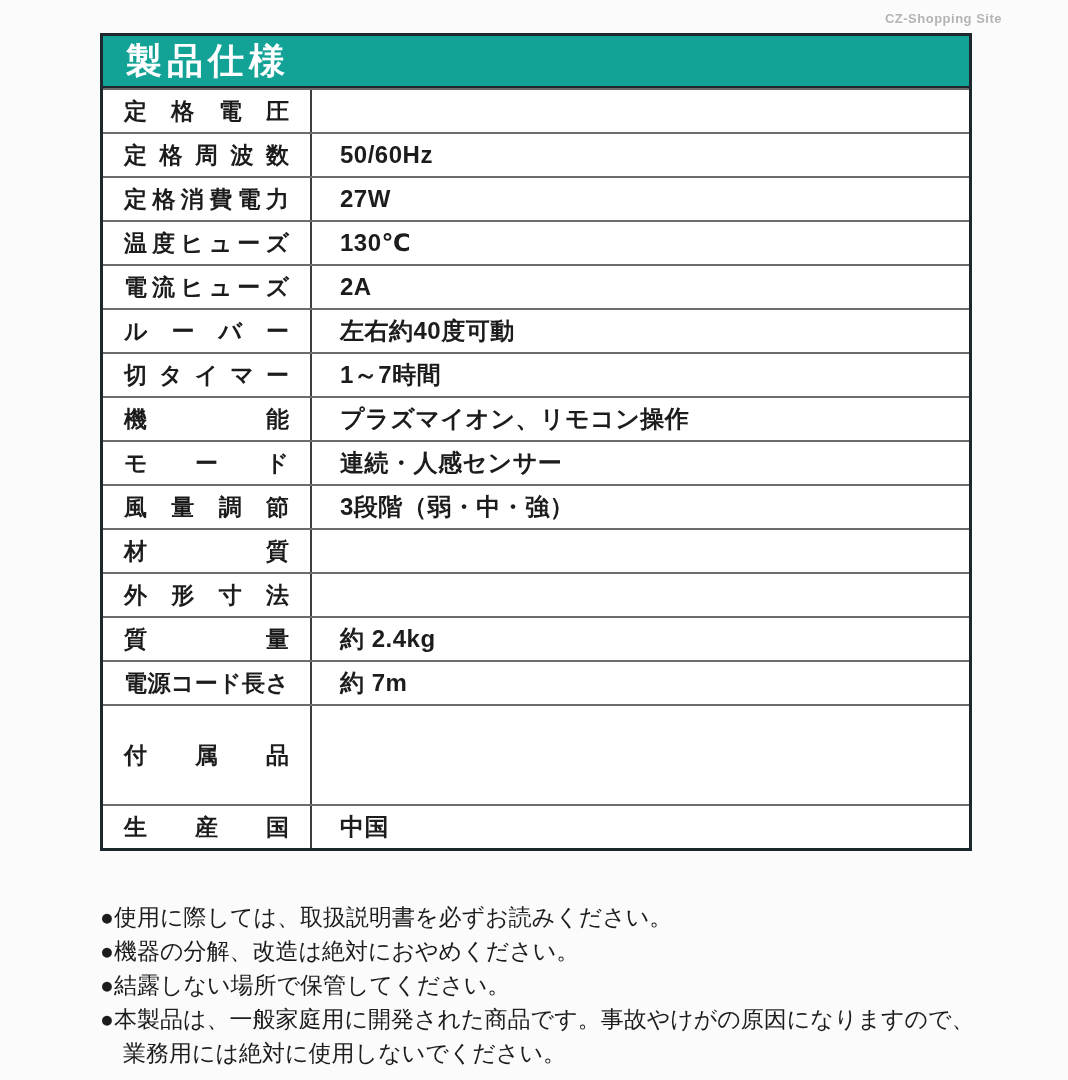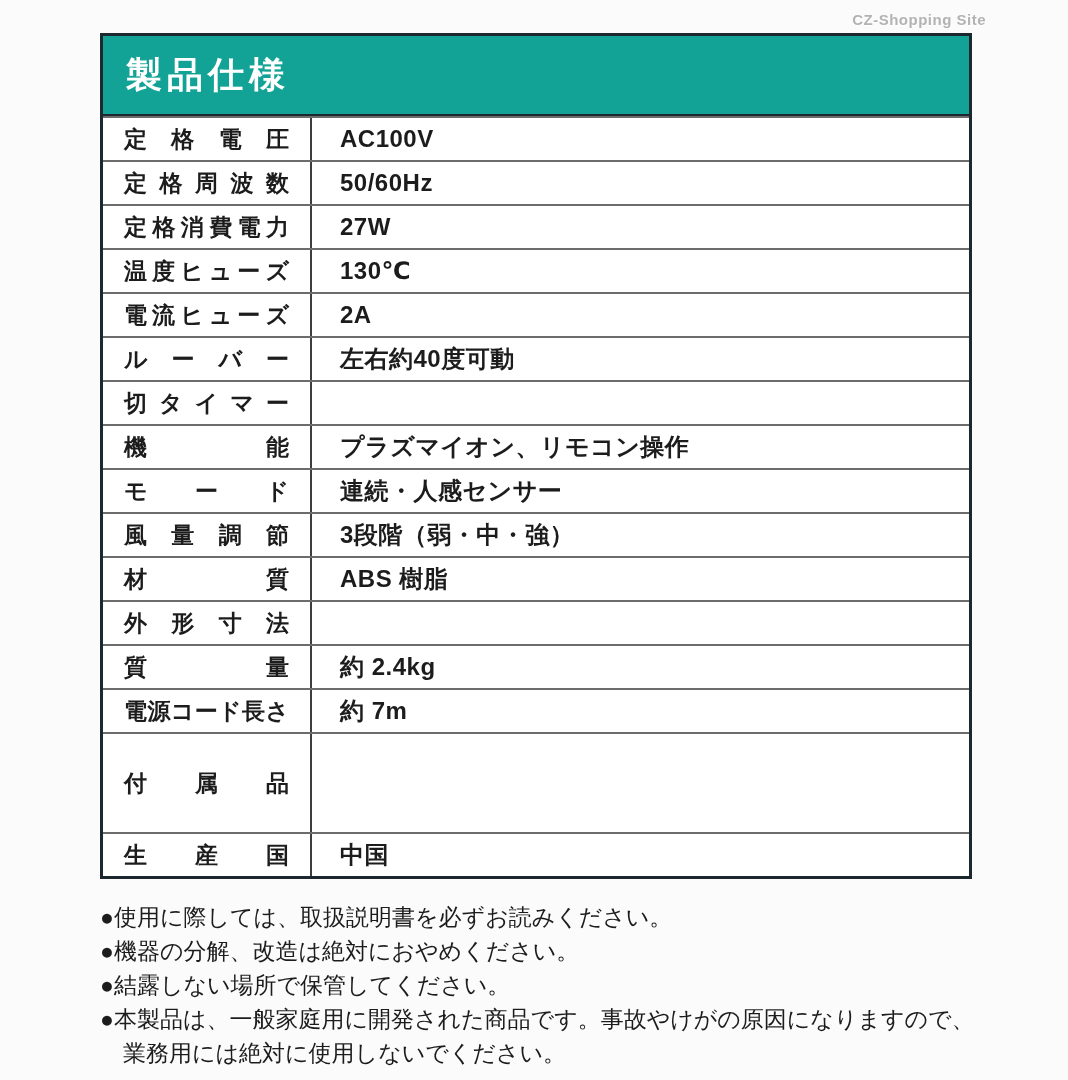--- a/index.html
+++ b/index.html
@@ -6,37 +6,37 @@
   html, body {
     width: 1068px; height: 1080px;
     background: #fbfbfb;
     overflow: hidden;
     font-family: "Liberation Sans", "DejaVu Sans", sans-serif;
     color: #1c1c1c;
     position: relative;
   }
   .watermark {
     position: absolute;
-    top: 11px; right: 82px;
-    font-size: 15px;
+    top: 11px; right: 66px;
+    font-size: 13px;
     font-weight: bold;
     letter-spacing: 0.5px;
     color: #b3b3b3;
     text-shadow: 0 1px 0 #ffffff, 0 0 2px rgba(255,255,255,0.9);
     z-index: 5;
   }
   .spec-table {
     position: absolute;
     left: 100px; top: 33px;
     width: 872px;
     background: #ffffff;
     border: 3px solid #1d282e;
   }
   .table-header {
-    height: 80px;
+    height: 52px;
     background: #12a296;
     border-bottom: 2px solid #1d282e;
     display: flex;
     align-items: center;
     padding-left: 23px;
     gap: 52px;
     color: #ffffff;
     font-size: 36px;
     font-weight: bold;
   }
@@ -106,23 +106,20 @@
 
   <div class="spec-row">
     <div class="cell-label">
         <span class="jchars jc-active">
           <span>定</span>
           <span>格</span>
           <span>電</span>
           <span>圧</span>
         </span>
       </div>
-    <div class="cell-value">
-        <span>AC100V</span>
-      </div>
   </div>
   <div class="spec-row">
     <div class="cell-label">
         <span class="jchars jc-active">
           <span>定</span>
           <span>格</span>
           <span>周</span>
           <span>波</span>
           <span>数</span>
         </span>
@@ -192,20 +189,23 @@
   <div class="spec-row">
     <div class="cell-label">
         <span class="jchars jc-active">
           <span>切</span>
           <span>タ</span>
           <span>イ</span>
           <span>マ</span>
           <span>ー</span>
         </span>
       </div>
+    <div class="cell-value">
+        <span>1～7時間</span>
+      </div>
   </div>
   <div class="spec-row">
     <div class="cell-label">
         <span class="jchars jc-active">
           <span>機</span>
           <span>能</span>
         </span>
       </div>
     <div class="cell-value">
         <span>プラズマイオン、リモコン操作</span>
@@ -235,23 +235,20 @@
     <div class="cell-value">
         <span>3段階（弱・中・強）</span>
       </div>
   </div>
   <div class="spec-row">
     <div class="cell-label">
         <span class="jchars jc-active">
           <span>材</span>
           <span>質</span>
         </span>
-      </div>
-    <div class="cell-value">
-        <span>ABS 樹脂</span>
       </div>
   </div>
   <div class="spec-row">
     <div class="cell-label">
         <span class="jchars jc-active">
           <span>外</span>
           <span>形</span>
           <span>寸</span>
           <span>法</span>
         </span>

